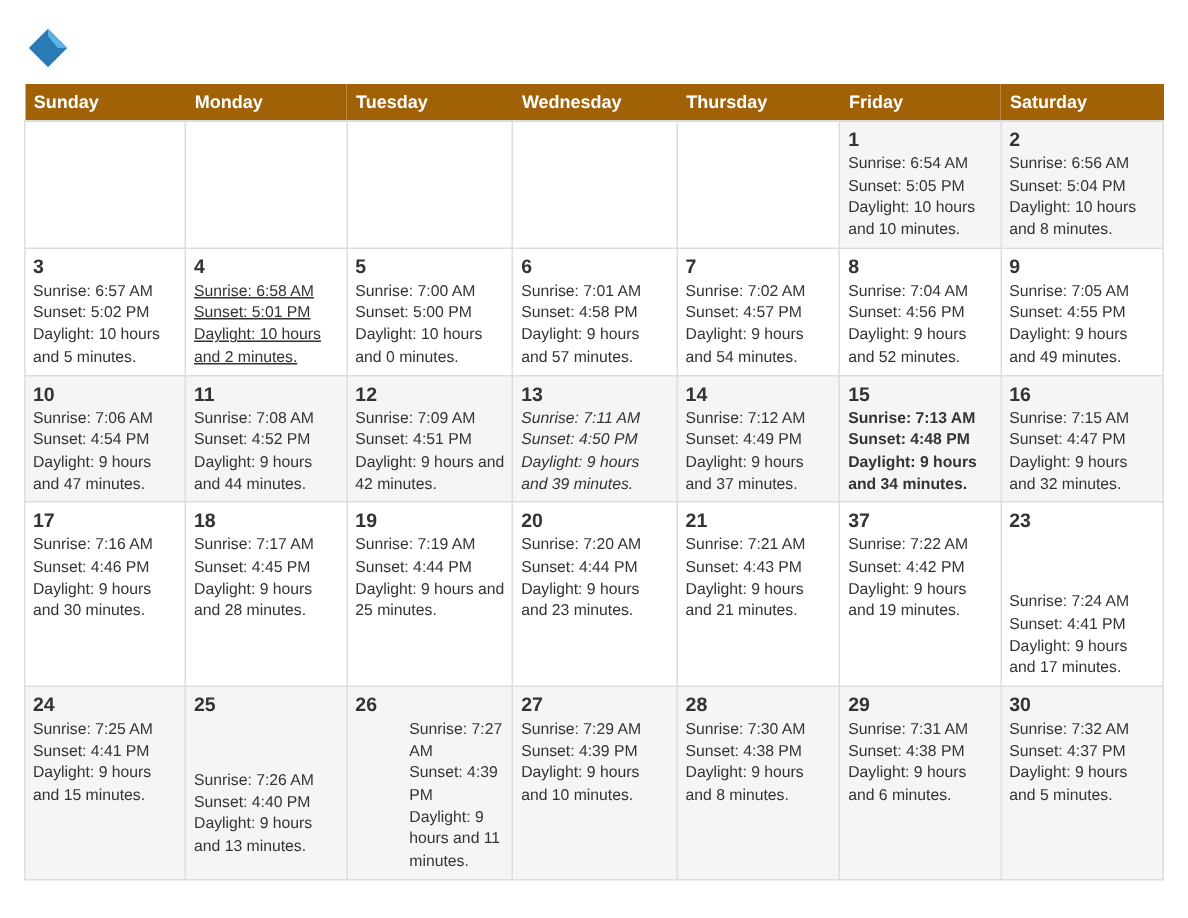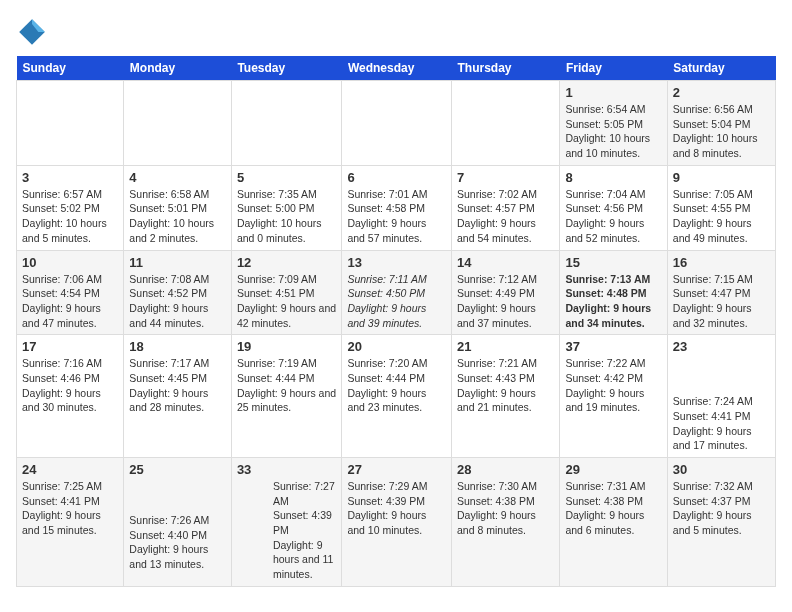--- a/index.html
+++ b/index.html
@@ -51,21 +51,21 @@
     .location-title {
       font-size: 14px;
       color: #555;
     }
     table {
       width: 100%;
       border-collapse: collapse;
       font-size: 11px;
     }
     thead tr th {
-      background-color: #1d4ed8;
+      background-color: #a16207;
       color: #fff;
       text-align: left;
       padding: 5px 6px;
       font-size: 12px;
       font-weight: bold;
     }
     tbody tr td {
       border: 1px solid #ddd;
       vertical-align: top;
       padding: 4px 5px;
@@ -146,27 +146,27 @@
       </tr>
       <tr>
         <td>
           <span class="day-number">3</span>
           <div class="day-info" style="white-space: pre-line;">Sunrise: 6:57 AM
 Sunset: 5:02 PM
 Daylight: 10 hours and 5 minutes.</div>
         </td>
         <td>
           <span class="day-number">4</span>
-          <div class="day-info" style="white-space: pre-line;">Sunrise: 6:58 AM
+          <div class="day-info" style="white-space: pre-line; text-decoration: underline;">Sunrise: 6:58 AM
 Sunset: 5:01 PM
 Daylight: 10 hours and 2 minutes.</div>
         </td>
         <td>
           <span class="day-number">5</span>
-          <div class="day-info" style="white-space: pre-line;">Sunrise: 7:35 AM
+          <div class="day-info" style="white-space: pre-line;">Sunrise: 7:00 AM
 Sunset: 5:00 PM
 Daylight: 10 hours and 0 minutes.</div>
         </td>
         <td>
           <span class="day-number">6</span>
           <div class="day-info" style="white-space: pre-line;">Sunrise: 7:01 AM
 Sunset: 4:58 PM
 Daylight: 9 hours and 57 minutes.</div>
         </td>
         <td>
@@ -283,21 +283,21 @@
 Sunset: 4:41 PM
 Daylight: 9 hours and 15 minutes.</div>
         </td>
         <td>
           <span class="day-number">25</span>
           <div class="day-info" style="white-space: pre-line; margin-top: 36px;">Sunrise: 7:26 AM
 Sunset: 4:40 PM
 Daylight: 9 hours and 13 minutes.</div>
         </td>
         <td>
-          <span class="day-number">33</span>
+          <span class="day-number">26</span>
           <div class="day-info" style="white-space: pre-line; margin-left: 36px;">Sunrise: 7:27 AM
 Sunset: 4:39 PM
 Daylight: 9 hours and 11 minutes.</div>
         </td>
         <td>
           <span class="day-number">27</span>
           <div class="day-info" style="white-space: pre-line;">Sunrise: 7:29 AM
 Sunset: 4:39 PM
 Daylight: 9 hours and 10 minutes.</div>
         </td>

